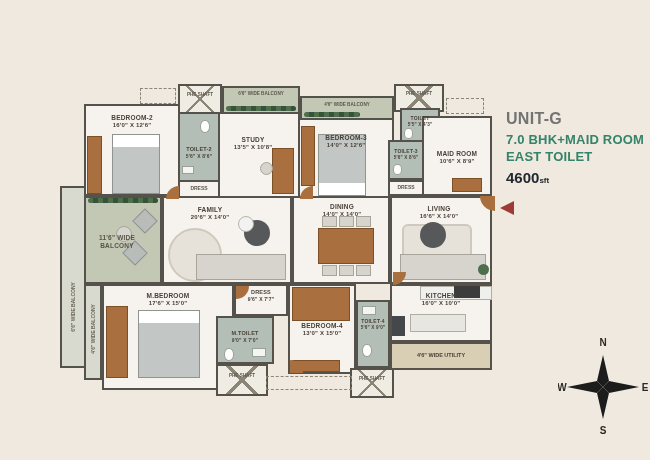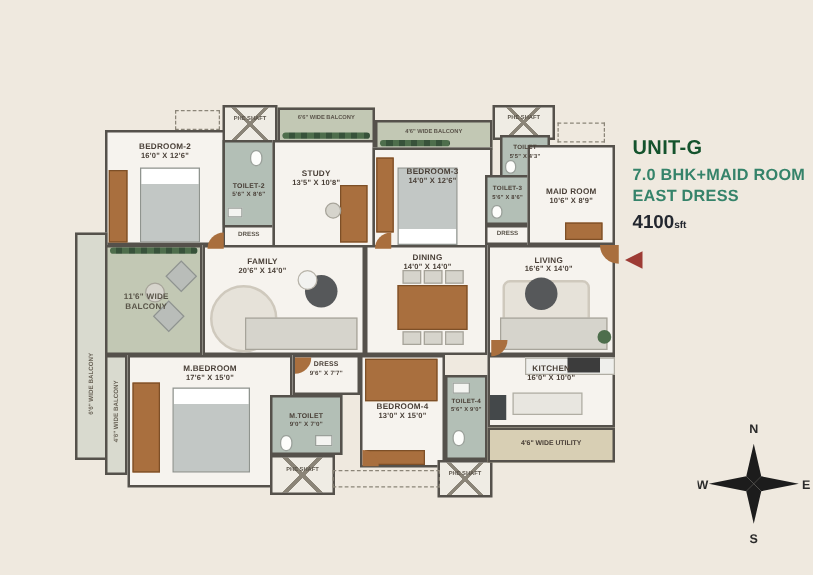--- a/index.html
+++ b/index.html
@@ -24,21 +24,21 @@
   .gray{background:#d6d4cc;border:1px solid #a7a49a;}
   .darkround{background:#56585a;border-radius:50%;}
   .rug{background:#e6e2d9;border:2px solid #cfc9bd;border-radius:50%;}
   .plants{background:repeating-linear-gradient(90deg,#4e6e4c 0 5px,#37523a 5px 10px);border-radius:3px;z-index:5;}
   .dash{position:absolute;border:1.5px dashed #8b8578;box-sizing:border-box;z-index:3;}
   .door{position:absolute;background:#a96f3e;z-index:5;}
   .wc{position:absolute;width:8px;height:11px;background:#fdfdfb;border:1px solid #9aa09a;border-radius:45%;z-index:5;}
   .sink{position:absolute;background:#f4f4f1;border:1px solid #9aa09a;z-index:5;}
   .diam{transform:rotate(45deg);background:#b9bdb9;border:1px solid #8f948f;}
   #title-block{position:absolute;left:506px;top:110px;z-index:8;}
-  #title-unit{font-size:16px;font-weight:800;color:#14532d;letter-spacing:.3px;}
+  #title-unit{font-size:16px;font-weight:800;color:#737373;letter-spacing:.3px;}
   .title-green{font-size:13px;font-weight:800;color:#35836a;margin-top:4px;letter-spacing:.2px;}
   #title-area{margin-top:5px;font-size:15px;font-weight:800;color:#23272f;}
   #title-area .unit-sft{font-size:8px;font-weight:700;}
   #entry-arrow{position:absolute;left:500px;top:201px;width:0;height:0;border-top:7px solid transparent;border-bottom:7px solid transparent;border-right:14px solid #9d3b34;z-index:8;}
   #compass{position:absolute;left:558px;top:332px;z-index:8;}
   #compass text{font-family:"Liberation Sans",sans-serif;font-size:10px;font-weight:bold;fill:#2a2a2a;}
 </style>
 </head>
 <body>
 
@@ -229,23 +229,23 @@
   <div class="door" style="left:480px;top:196px;width:15px;height:15px;border-radius:0 0 0 100%;"></div>
   <div class="door" style="left:236px;top:286px;width:13px;height:13px;border-radius:0 0 100% 0;"></div>
   <div class="door" style="left:290px;top:360px;width:13px;height:13px;border-radius:0 100% 0 0;"></div>
   <div class="door" style="left:393px;top:272px;width:13px;height:13px;border-radius:0 0 100% 0;"></div>
 
   <div id="entry-arrow"></div>
 
   <div id="title-block">
     <div id="title-unit">UNIT-G</div>
     <div class="title-green">7.0 BHK+MAID ROOM</div>
-    <div class="title-green" style="margin-top:2px;">EAST DRESS</div>
+    <div class="title-green" style="margin-top:2px;">EAST TOILET</div>
     <div id="title-area">
-      <span>4100</span><span class="unit-sft">sft</span>
+      <span>4600</span><span class="unit-sft">sft</span>
     </div>
   </div>
 
   <svg id="compass" width="90" height="115" viewBox="0 0 90 115">
     <polygon points="45,23 51,49 45,55 39,49" fill="#1c1c1c"></polygon>
     <polygon points="81,55 51,61 45,55 51,49" fill="#1c1c1c"></polygon>
     <polygon points="45,87 39,61 45,55 51,61" fill="#1c1c1c"></polygon>
     <polygon points="9,55 39,49 45,55 39,61" fill="#1c1c1c"></polygon>
     <text x="45" y="14" text-anchor="middle">N</text>
     <text x="87" y="59" text-anchor="middle">E</text>

